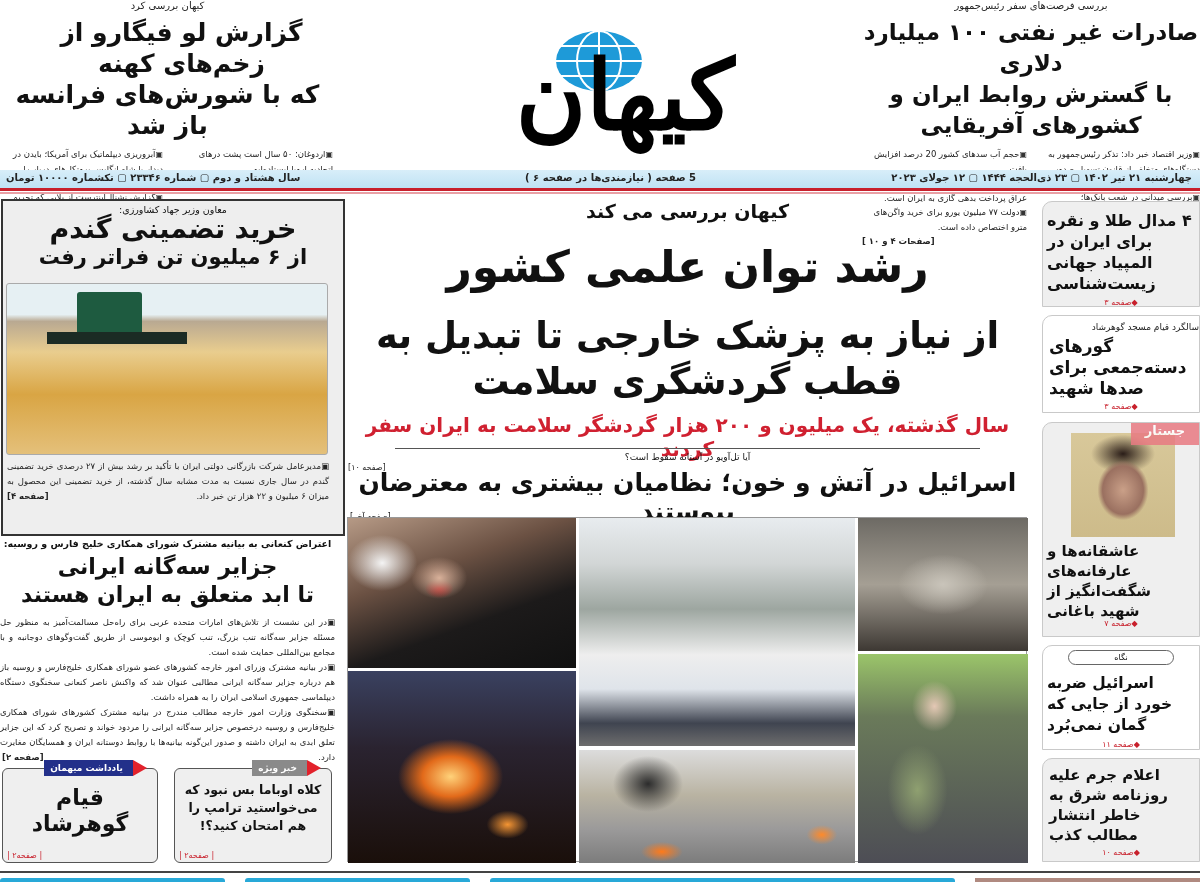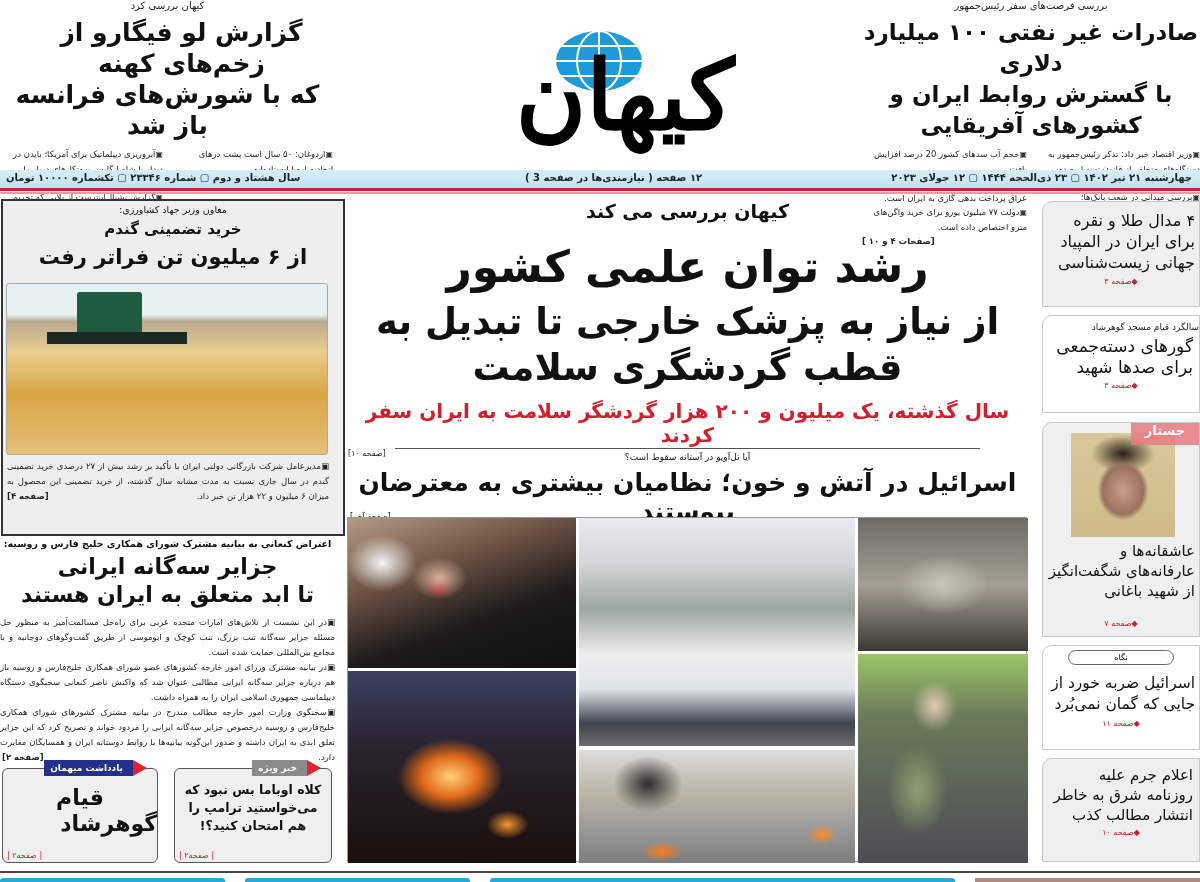--- a/index.html
+++ b/index.html
@@ -24,21 +24,21 @@
   .redline2 { top: 192px; left: 0; width: 1200px; height: 2px; background: #e9a0a5; }
 
   
   .main-kicker { font-size: 19px; font-weight: bold; }
   .main-h1 { font-size: 44px; font-weight: bold; line-height: 52px; letter-spacing: -1px; }
   .main-h2 { font-size: 37px; font-weight: bold; line-height: 46px; letter-spacing: -1.2px; }
   .main-sub { font-size: 20px; font-weight: bold; color: #d02030; }
 
   
   .rbox { background: #efefef; border: 1px solid #c9c9c9; border-radius: 10px 0 0 0; }
-  .rbox h3 { font-size: 16px; font-weight: normal; line-height: 21px; text-align: right; letter-spacing: -0.5px; }
+  .rbox h3 { font-size: 16px; font-weight: bold; line-height: 21px; text-align: left; letter-spacing: -0.5px; }
   .rbox .rk { font-size: 9px; color: #222; }
   .rbox .pr { font-size: 8px; color: #c8202c; text-align: center; }
   .rbox .pr::before { content: "\25C6 "; }
 
   
   .lbox { background: #eeeeee; border: 2px solid #333; }
   .lk { font-size: 9.5px; font-weight: bold; text-align: center; }
   .lh { font-size: 21px; font-weight: bold; text-align: center; line-height: 28px; }
   .ltext { font-size: 8.5px; line-height: 15px; color: #222; text-align: justify; }
   .ltext .b::before { content: "\25A3 "; }
@@ -97,30 +97,30 @@
       <div class="b">حجم آب سدهای کشور 20 درصد افزایش یافت.</div>
       <div class="b">کارشناس عراقی: راه فوری رفع مشکل برق عراق پرداخت بدهی گازی به ایران است.</div>
       <div class="b">دولت ۷۷ میلیون یورو برای خرید واگن‌های مترو اختصاص داده است.</div>
       <div class="pageref" style="direction:ltr;text-align:left;">[ صفحات ۴ و ۱۰]</div>
     </div>
   </div>
 </div>
 
 <div class="abs datebar">
   <span style="right:8px;">چهارشنبه ۲۱ تیر ۱۴۰۲ ▢ ۲۳ ذی‌الحجه ۱۴۴۴ ▢ ۱۲ جولای ۲۰۲۳</span>
-  <span style="left:525px;">۱۲ صفحه ( نیازمندی‌ها در صفحه 3 )</span>
+  <span style="left:525px;">5 صفحه ( نیازمندی‌ها در صفحه ۶ )</span>
   <span style="left:6px;">سال هشتاد و دوم ▢ شماره ۲۳۳۴۶ ▢ تکشماره ۱۰۰۰۰ تومان</span>
 </div>
 <div class="abs redline1"></div>
 <div class="abs redline2"></div>
 
 <div class="abs center" style="left:340px;top:200px;width:695px;height:250px;">
   <div class="main-kicker">کیهان بررسی می کند</div>
   <div class="main-h1" style="margin-top:19px;">رشد توان علمی کشور</div>
-  <div class="main-h2" style="margin-top:6px;">از نیاز به پزشک خارجی تا تبدیل به قطب گردشگری سلامت</div>
+  <div class="main-h2" style="margin-top:20px;">از نیاز به پزشک خارجی تا تبدیل به قطب گردشگری سلامت</div>
   <div class="main-sub" style="margin-top:8px;">سال گذشته، یک میلیون و ۲۰۰ هزار گردشگر سلامت به ایران سفر کردند</div>
   <div class="pageref" style="text-align:left;direction:ltr;font-weight:normal;font-size:8px;margin-top:2px;padding-left:8px;">[صفحه ۱۰]</div>
 </div>
 <div class="abs divider" style="left:395px;top:448px;width:585px;"></div>
 
 <div class="abs center" style="left:340px;top:452px;width:695px;height:62px;">
   <div style="font-size:9px;">آیا تل‌آویو در آستانه سقوط است؟</div>
   <div style="font-size:25px;font-weight:bold;margin-top:6px;letter-spacing:-0.6px;">اسرائیل در آتش و خون؛ نظامیان بیشتری به معترضان پیوستند</div>
 </div>
 <div class="abs" style="left:350px;top:512px;font-size:8px;">[صفحه آخر]</div>
@@ -146,21 +146,21 @@
     radial-gradient(ellipse 60px 40px at 50% 50%, #c9c4ba 0%, transparent 75%),
     linear-gradient(#6d6a64 0%, #a59f94 50%, #3d3833 100%);"></div>
   <div class="photo" style="left:510px;top:136px;width:170px;height:209px;background:
     radial-gradient(ellipse 30px 34px at 45% 25%, #e4c8b5 0%, transparent 75%),
     radial-gradient(ellipse 40px 60px at 35% 65%, #8fa070 0%, transparent 75%),
     linear-gradient(#9bc56a 0%, #6a7a5a 30%, #4d4d55 100%);"></div>
 </div>
 
 <div class="abs lbox" style="left:1px;top:199px;width:344px;height:337px;">
   <div class="lk" style="margin-top:3px;font-weight:normal;">معاون وزیر جهاد کشاورزی:</div>
-  <div class="lh" style="font-size:15px;">خرید تضمینی گندم</div>
+  <div class="lh" style="font-size:27px;">خرید تضمینی گندم</div>
   <div class="lh" style="font-size:21px;">از ۶ میلیون تن فراتر رفت</div>
   <div class="photo" style="left:3px;top:82px;width:322px;height:172px;border:1px solid #aaa;border-radius:3px;background:
     linear-gradient(#e6f0f3 0%, #e6f0f3 18%, #b9a992 22%, #e9cd8e 40%, #d9a544 65%, #e4c07a 100%);">
     <div style="position:absolute;left:40px;top:8px;width:140px;height:60px;">
       <div style="position:absolute;left:30px;top:0;width:65px;height:48px;background:#1e5b40;border-radius:3px;"></div>
       <div style="position:absolute;left:0;top:40px;width:140px;height:12px;background:#1b2b24;"></div>
     </div>
   </div>
   <div class="ltext" style="position:absolute;left:4px;top:258px;width:322px;">
     <span class="b">مدیرعامل شرکت بازرگانی دولتی ایران با تأکید بر رشد بیش از ۲۷ درصدی خرید تضمینی گندم در سال جاری نسبت به مدت مشابه سال گذشته، از خرید تضمینی این محصول به میزان ۶ میلیون و ۲۲ هزار تن خبر داد.</span>
@@ -182,21 +182,21 @@
 
 <div class="abs tagbox" style="left:174px;top:768px;width:158px;height:95px;">
   <div class="tag" style="right:24px;background:#8a8a8a;">خبر ویژه</div>
   <div class="center" style="font-size:12.5px;font-weight:bold;line-height:18px;padding:12px 6px 0;">کلاه اوباما بس نبود که می‌خواستید ترامپ را هم امتحان کنید؟!</div>
   <div class="abs" style="left:4px;bottom:2px;font-size:8px;color:#c8202c;">| صفحه۲ |</div>
 </div>
 
 <div class="abs tagbox" style="left:2px;top:768px;width:156px;height:95px;">
   <div class="tag" style="right:24px;background:#23308a;">یادداشت میهمان</div>
   <div class="center" style="font-size:22px;font-weight:bold;margin-top:16px;line-height:26px;">قیام</div>
-  <div class="center" style="font-size:22px;font-weight:bold;line-height:26px;text-align:right;">گوهرشاد</div>
+  <div class="center" style="font-size:22px;font-weight:bold;line-height:26px;">گوهرشاد</div>
   <div class="abs" style="left:4px;bottom:2px;font-size:8px;color:#c8202c;">| صفحه۲ |</div>
 </div>
 
 <div class="abs rbox" style="left:1042px;top:201px;width:158px;height:106px;">
   <h3 style="margin-top:8px;padding:0 4px;">۴ مدال طلا و نقره برای ایران در المپیاد جهانی زیست‌شناسی</h3>
   <div class="pr" style="margin-top:4px;">صفحه ۳</div>
 </div>
 
 <div class="abs rbox" style="left:1042px;top:315px;width:158px;height:98px;background:#fff;">
   <div class="rk" style="margin-top:6px;">سالگرد قیام مسجد گوهرشاد</div>

